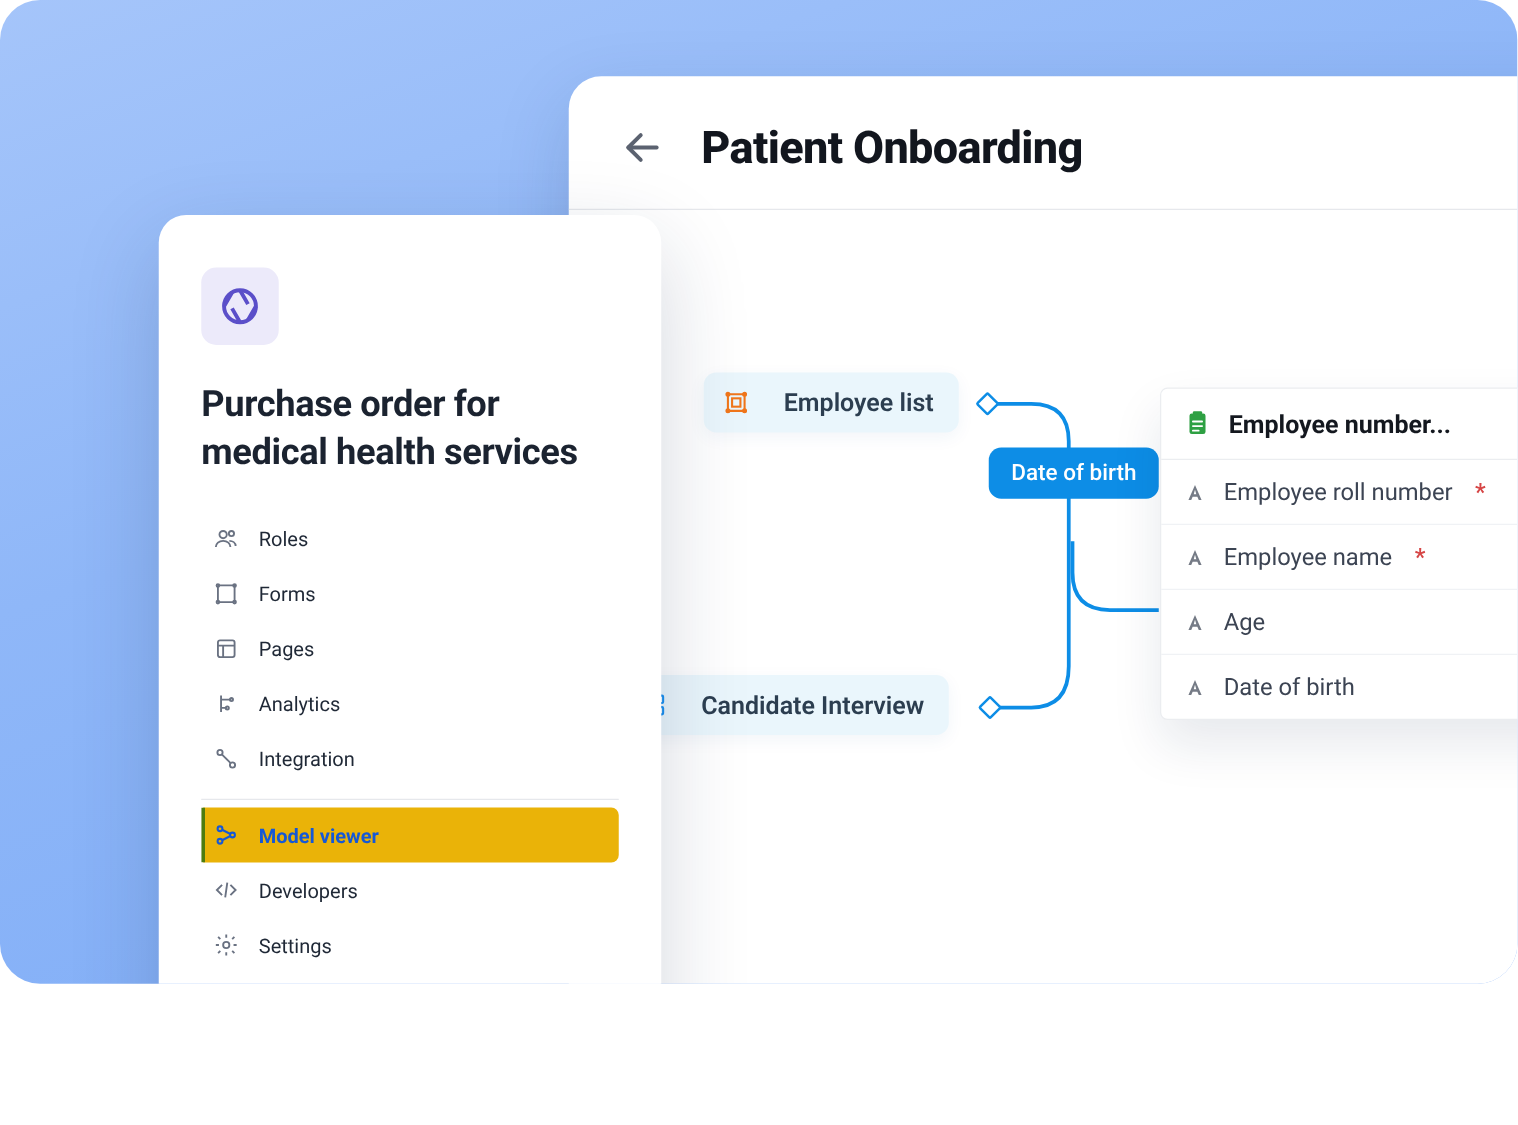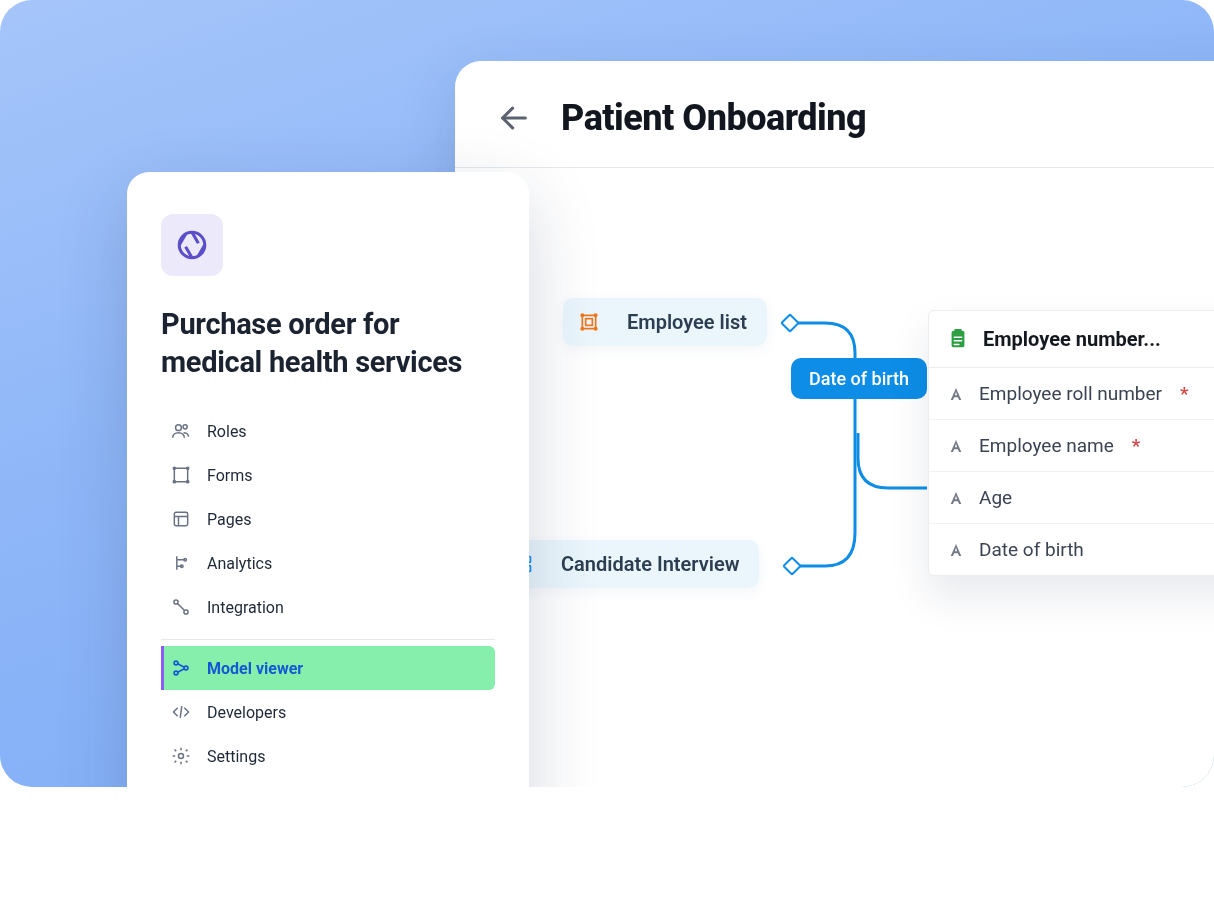--- a/index.html
+++ b/index.html
@@ -144,24 +144,24 @@
   .nav-item {
     display:flex; align-items:center; gap:16px;
     padding:12px 10px;
     font-size:16px;
     color:#1f2836;
     border-radius:6px;
   }
   .nav-item .nav-icon { width:20px; height:20px; color:#6a7282; display:flex; align-items:center; justify-content:center;}
   .nav-sep { border:none; border-top:1px solid #e6e8ec; margin:10px 0 6px 0;}
   .nav-item.active {
-    background:#86efac;
+    background:#eab308;
     color:#1558d6;
     font-weight:700;
-    border-left:3px solid #8b5cf6;
+    border-left:3px solid #4d7c0f;
     padding-left:7px;
     border-radius:0 6px 6px 0;
   }
   .nav-item.active .nav-icon { color:#1558d6; }
 </style>
 </head>
 <body>
 
 <div class="stage">
 

